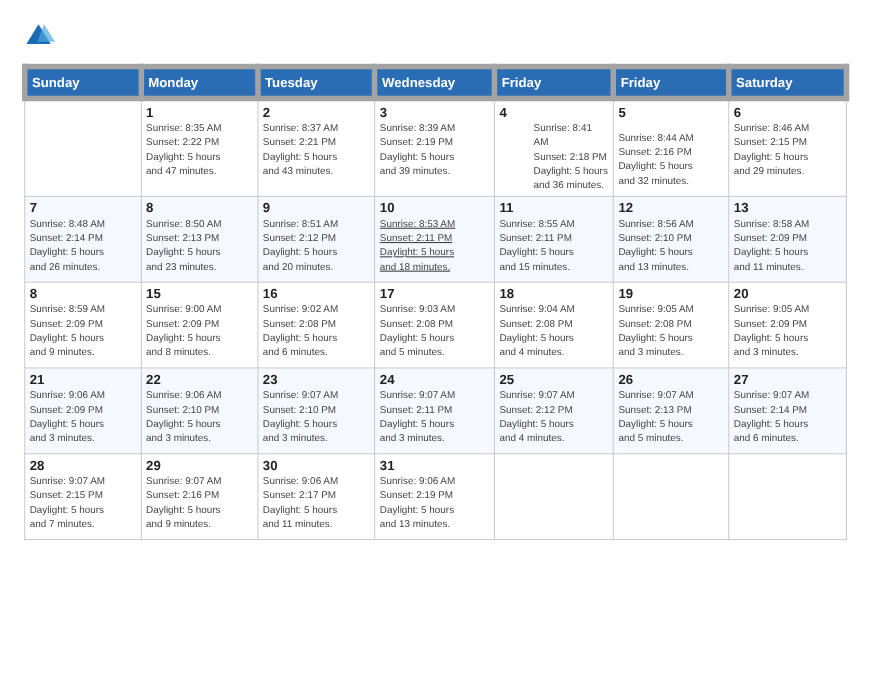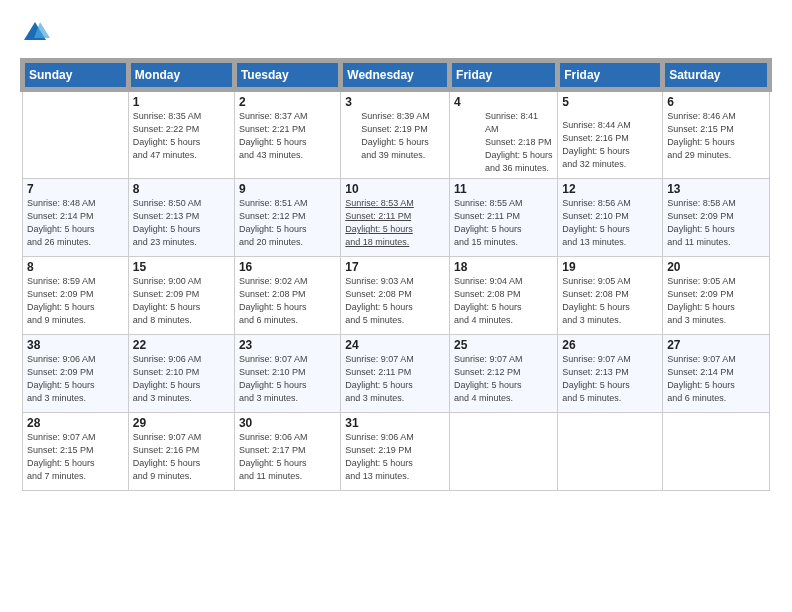--- a/index.html
+++ b/index.html
@@ -151,21 +151,21 @@
           </td>
           <td>
             <span class="day-num">2</span>
             <div class="day-info" style="white-space: pre-line;">Sunrise: 8:37 AM
 Sunset: 2:21 PM
 Daylight: 5 hours
 and 43 minutes.</div>
           </td>
           <td>
             <span class="day-num">3</span>
-            <div class="day-info" style="white-space: pre-line; margin-left: 16px;">Sunrise: 8:39 AM
+            <div class="day-info" style="white-space: pre-line;">Sunrise: 8:39 AM
 Sunset: 2:19 PM
 Daylight: 5 hours
 and 39 minutes.</div>
           </td>
           <td>
             <span class="day-num">4</span>
             <div class="day-info" style="white-space: pre-line; margin-left: 31px;">Sunrise: 8:41 AM
 Sunset: 2:18 PM
 Daylight: 5 hours
 and 36 minutes.</div>
@@ -282,21 +282,21 @@
           <td>
             <span class="day-num">20</span>
             <div class="day-info" style="white-space: pre-line;">Sunrise: 9:05 AM
 Sunset: 2:09 PM
 Daylight: 5 hours
 and 3 minutes.</div>
           </td>
         </tr>
         <tr>
           <td>
-            <span class="day-num">38</span>
+            <span class="day-num">21</span>
             <div class="day-info" style="white-space: pre-line;">Sunrise: 9:06 AM
 Sunset: 2:09 PM
 Daylight: 5 hours
 and 3 minutes.</div>
           </td>
           <td>
             <span class="day-num">22</span>
             <div class="day-info" style="white-space: pre-line;">Sunrise: 9:06 AM
 Sunset: 2:10 PM
 Daylight: 5 hours

